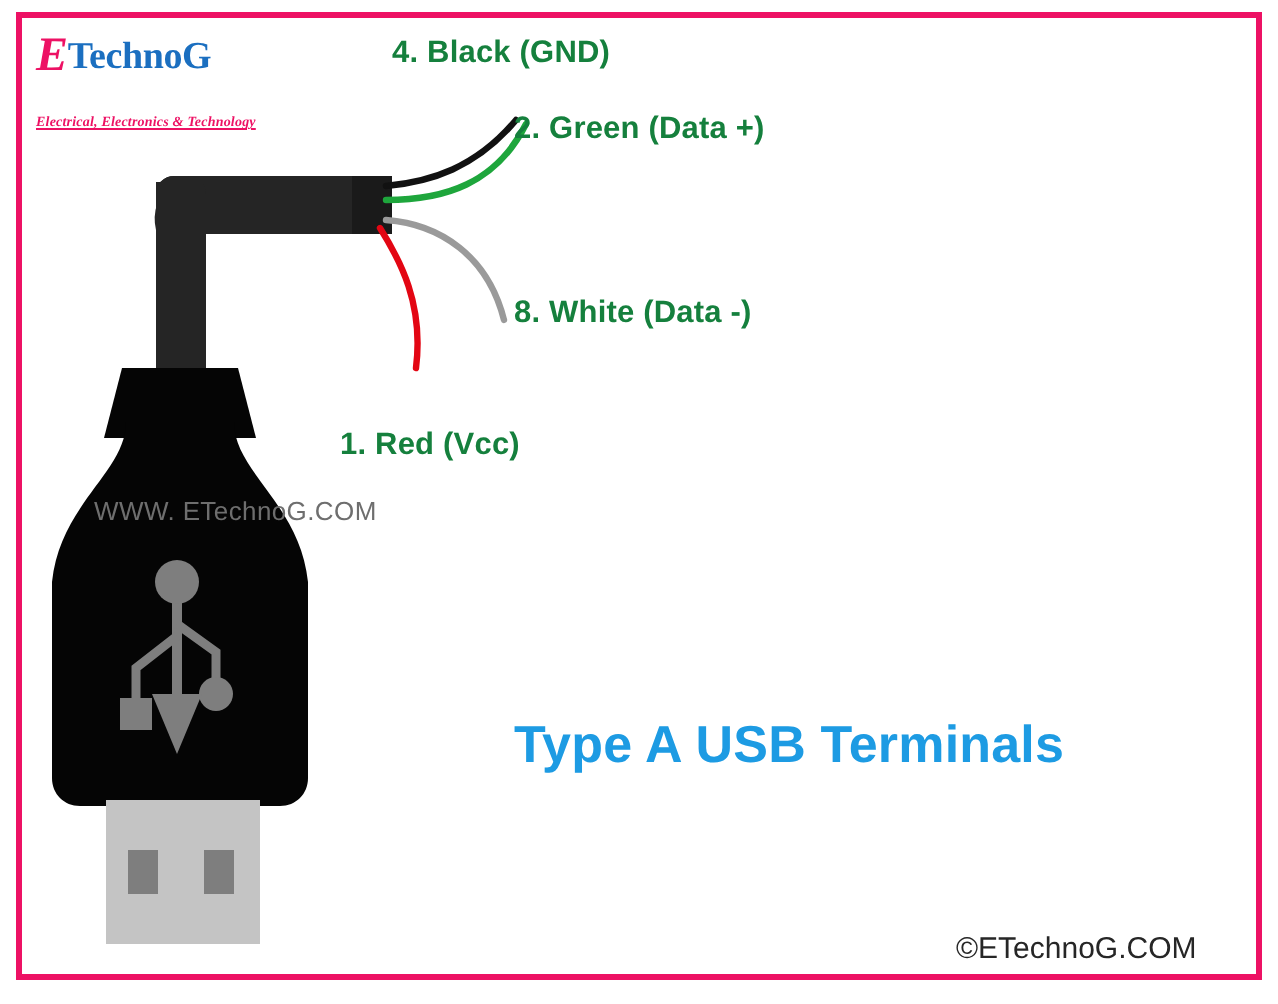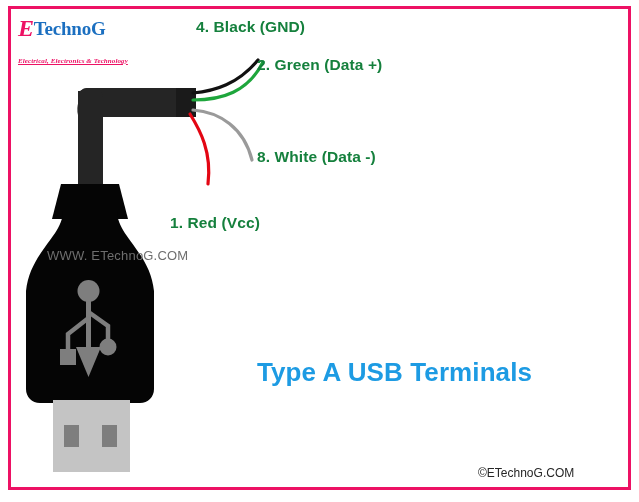--- a/index.html
+++ b/index.html
@@ -90,21 +90,21 @@
     color: #1D9BE3;
     white-space: nowrap;
     letter-spacing: 0.1px;
   }
   
   .copyright {
     position: absolute;
     left: 478px;
     top: 466px;
     font-family: "Liberation Sans", sans-serif;
-    font-size: 12px;
+    font-size: 15px;
     color: #262626;
     white-space: nowrap;
   }
   
   .watermark {
     position: absolute;
     left: 47px;
     top: 248px;
     font-family: "Liberation Sans", sans-serif;
     font-size: 13px;

